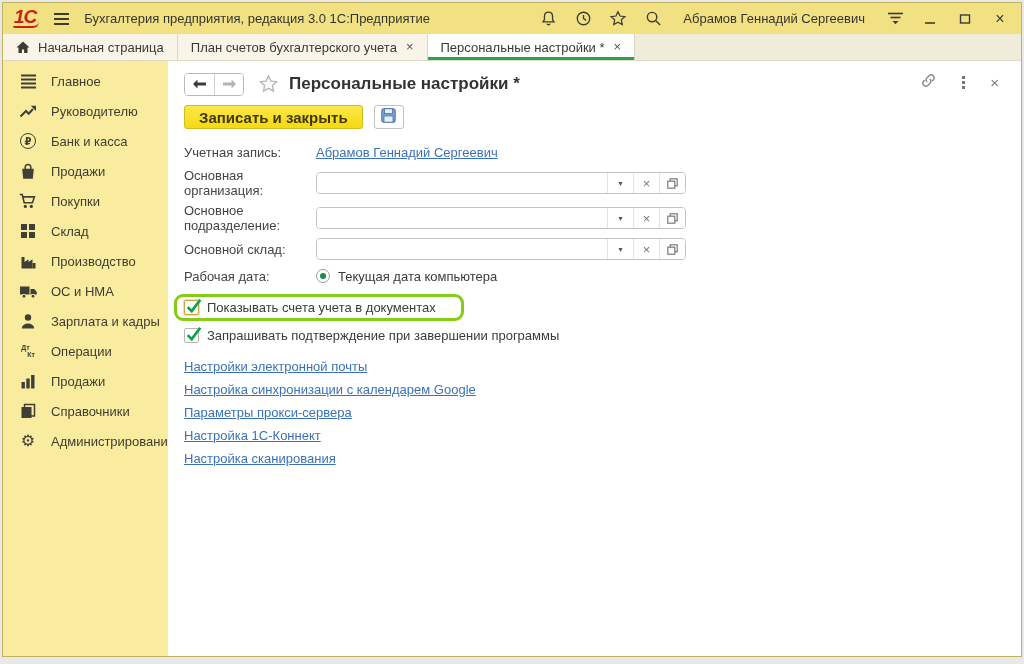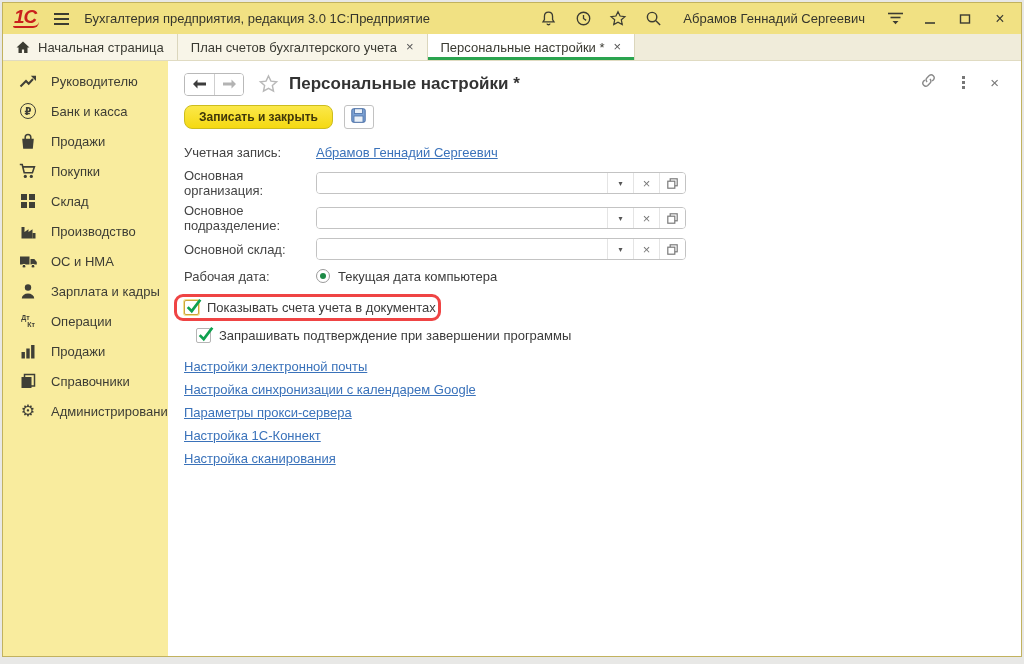--- a/index.html
+++ b/index.html
@@ -47,22 +47,22 @@
   .kebab i { width: 3px; height: 3px; background: #777; display: block; }
 
   .header-row { display: flex; align-items: center; height: 26px; margin-bottom: 7px; }
   .nav-group { display: flex; border: 1px solid #b9b9b9; border-radius: 4px; overflow: hidden; background: #fff; }
   .nav-btn { width: 29px; height: 21px; display: flex; align-items: center; justify-content: center; background: #fff; border: none; }
   .nav-btn + .nav-btn { border-left: 1px solid #cfcfcf; }
   .fav-star { margin: 0 10px 0 14px; display: flex; }
   .page-title { font-size: 17px; font-weight: 700; color: #333; }
 
   .command-bar { display: flex; align-items: center; gap: 11px; height: 26px; margin-bottom: 11px; }
-  .btn-primary { background: linear-gradient(#fbe84a, #f5d912); border: 1px solid #cdbd1e; border-radius: 8px;
-                 font-family: "Liberation Sans", sans-serif; font-size: 12px; font-weight: 700; color: #40380a;
+  .btn-primary { background: linear-gradient(#fbe84a, #f5d912); border: 1px solid #cdbd1e; border-radius: 3px;
+                 font-family: "Liberation Sans", sans-serif; font-size: 15px; font-weight: 700; color: #40380a;
                  height: 24px; padding: 0 14px; }
   .icon-btn { width: 30px; height: 24px; border: 1px solid #c2c2c2; border-radius: 3px; background: #fff;
               display: flex; align-items: center; justify-content: center; }
 
   .form-row { display: flex; align-items: center; min-height: 22px; margin-bottom: 5px; }
   .form-label { width: 132px; flex: none; color: #444; }
   .value-link { color: #3a72ba; text-decoration: underline; cursor: pointer; }
 
   .field-group { display: flex; align-items: stretch; width: 370px; height: 22px;
                  border: 1px solid #c3c3c3; border-radius: 4px; background: #fff; overflow: hidden; }
@@ -82,24 +82,24 @@
   .date-input { flex: 1; min-width: 0; border: none; outline: none; padding: 0 6px;
                 font-family: "Liberation Sans", sans-serif; font-size: 13px; color: #333; }
   .date-input::placeholder { color: #a9a9a9; }
   .cal-btn { width: 24px; flex: none; border: none; border-left: 1px solid #e4e4e4; background: #fff;
              display: flex; align-items: center; justify-content: center; }
 
   .checkbox { width: 15px; height: 15px; border: 1px solid #b5b5b5; border-radius: 2px; background: #fff;
               margin-right: 8px; flex: none; position: relative; }
   .checkbox svg { position: absolute; left: 1px; top: -3px; overflow: visible; }
   .checkbox.focused { border-color: #cda53b; box-shadow: 0 0 0 1px #f3e190; }
-  .check-row { display: flex; align-items: center; height: 24px; margin-left: 12px; }
+  .check-row { display: flex; align-items: center; height: 24px; }
   .check-label { color: #3b3b3b; }
-  .annotation { display: inline-flex; align-items: center; border: 3px solid #ef4444; border-radius: 9px;
-                padding: 3px 2px 3px 7px; margin: 1px 0 2px -10px; }
+  .annotation { display: inline-flex; align-items: center; border: 3px solid #84cc16; border-radius: 9px;
+                padding: 3px 25px 3px 7px; margin: 1px 0 2px -10px; }
 
   .links { margin-top: 8px; }
   .link-row { height: 23px; display: flex; align-items: center; }
   .link-row a { color: #3a72ba; text-decoration: underline; cursor: pointer; }
 </style>
 </head>
 <body>
 
 <div class="window">
 
@@ -178,20 +178,33 @@
     </div>
     <div class="tab active">
       <span>Персональные настройки *</span>
       <span class="tab-close">×</span>
     </div>
   </div>
 
   <div class="main">
 
     <div class="sidebar">
+      <div class="side-item">
+        <span class="side-icon">
+            <svg width="17" height="15" viewBox="0 0 17 15">
+              <g stroke="#3f3f37" stroke-width="2">
+                <line x1="1" y1="1.5" x2="16" y2="1.5"></line>
+                <line x1="1" y1="5.5" x2="16" y2="5.5"></line>
+                <line x1="1" y1="9.5" x2="16" y2="9.5"></line>
+                <line x1="1" y1="13.5" x2="16" y2="13.5"></line>
+              </g>
+            </svg>
+          </span>
+        <span>Главное</span>
+      </div>
       <div class="side-item">
         <span class="side-icon">
             <svg width="18" height="15" viewBox="0 0 18 15">
               <path d="M1.5 12.5 L7 7 l2.7 2.7 L14 5" fill="none" stroke="#3f3f37" stroke-width="2"></path>
               <polygon points="11.8,1.8 17,1.8 17,7" fill="#3f3f37"></polygon>
             </svg>
           </span>
         <span>Руководителю</span>
       </div>
       <div class="side-item">

